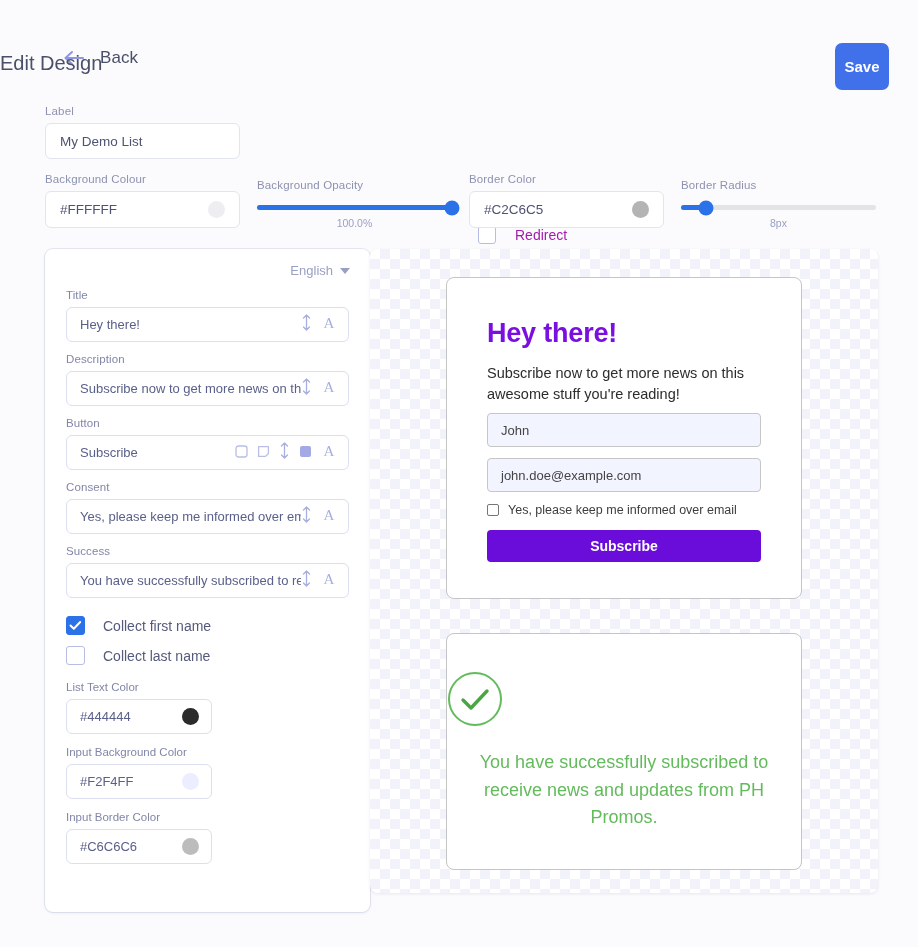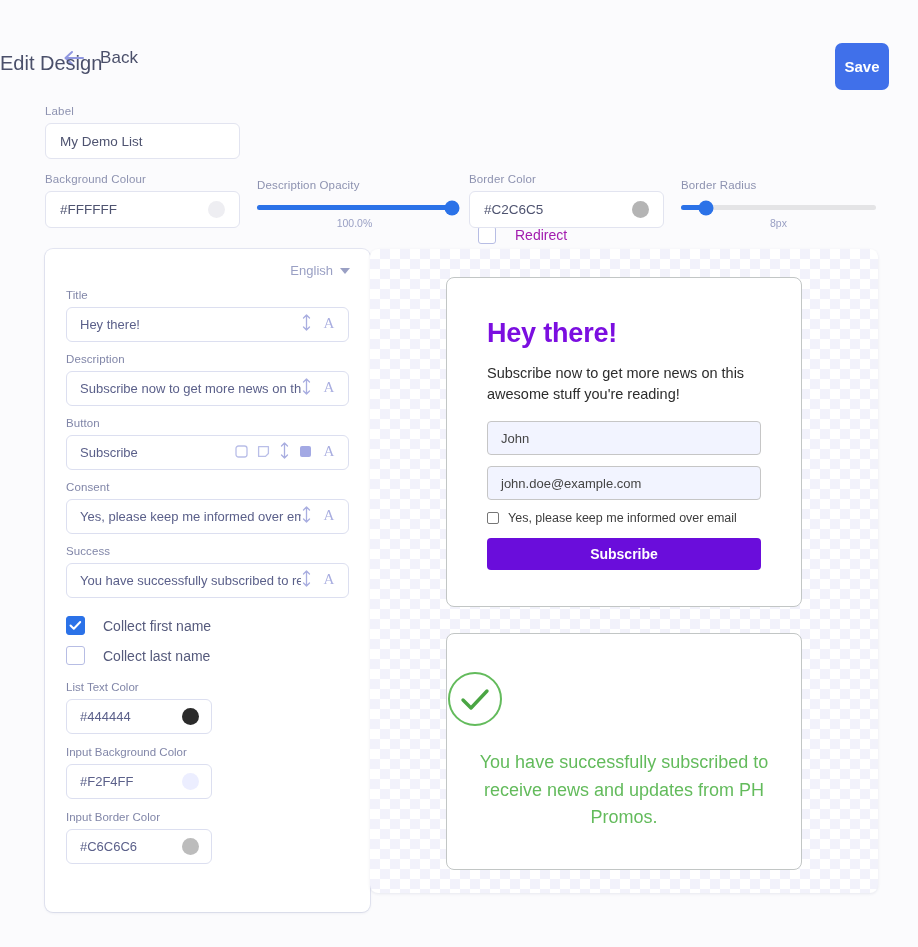--- a/index.html
+++ b/index.html
@@ -149,21 +149,21 @@
     width: 356px; border-radius: 8px;
     background: #fff; border: 1px solid #c2c6c5;
     padding: 40px 40px 36px 40px;
   }
   .fc-title {
     font-size: 27px; font-weight: 700; color: #7b0ee0;
     margin-bottom: 14px; letter-spacing: -.2px;
   }
   .fc-desc {
     font-size: 14.5px; color: #2c2c2c; line-height: 1.45;
-    margin-bottom: 16px;
+    margin-bottom: 8px;
   }
   .fc-input {
     height: 34px; border: 1px solid #c6c6c6; border-radius: 4px;
     background: #f2f4ff; display: flex; align-items: center;
     padding: 0 13px; font-size: 13px; color: #444444;
     margin-bottom: 11px;
   }
   .fc-consent {
     display: flex; align-items: center; gap: 9px; margin: 5px 0 13px 0;
   }
@@ -228,21 +228,21 @@
 
     <div style="position:absolute;left:45px;top:73px;width:195px;">
       <div class="ctl-label">Background Colour</div>
       <div class="txt-field" style="margin-top:6px;height:37px;">
         <span class="val">#FFFFFF</span>
         <span class="swatch" id="bg-swatch" style="background: rgb(238, 238, 242);"></span>
       </div>
     </div>
 
     <div style="position:absolute;left:257px;top:79px;width:195px;">
-      <div class="ctl-label">Description Opacity</div>
+      <div class="ctl-label">Background Opacity</div>
       <div class="slider-wrap" style="margin-top:14px;">
         <div class="track">
           <div class="fill" id="op-fill" style="width: 100%;"></div>
           <div class="thumb" id="op-thumb" style="left: 100%;"></div>
         </div>
         <div class="slider-val">100.0%</div>
       </div>
     </div>
 
     <div style="position:absolute;left:469px;top:73px;width:195px;">

